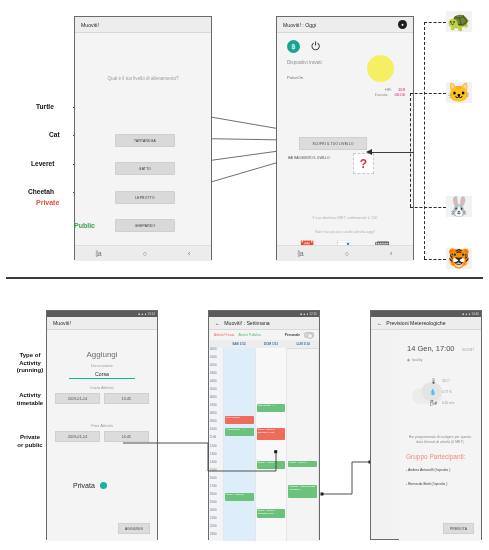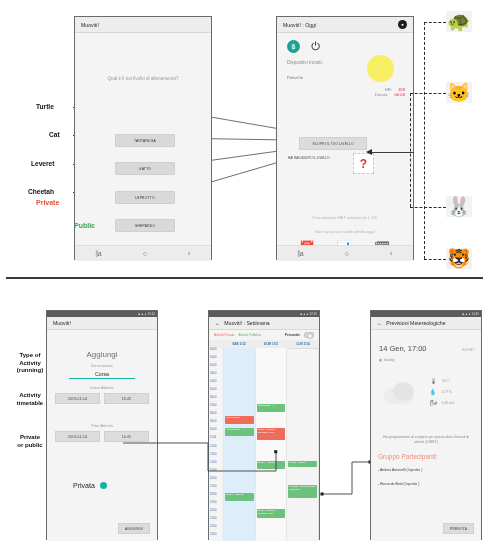--- a/index.html
+++ b/index.html
@@ -113,21 +113,21 @@
   .col.alt{background:#f8f8f8;}
   .ev{position:absolute;left:1px;right:1px;border-radius:1px;padding:1px;box-sizing:border-box;
       font-size:2.5px;line-height:1.15;color:#ffffff;overflow:hidden;}
   .ev.red{background:#ef6b5a;}
   .ev.green{background:#6cc27c;}
   .tagPriv{position:absolute;left:36px;top:199px;font-size:7px;font-weight:bold;color:#e0503c;}
   .tagPub{position:absolute;left:74px;top:222px;font-size:7px;font-weight:bold;color:#3aa354;}
 
   #ph-weather{left:370px;top:310px;width:112px;height:230px;}
   #ph-weather .appbar{height:12px;}
-  #ph-weather .body{height:211px;}
+  #ph-weather .body{height:211px;margin-left:28px;}
   .w-date{position:absolute;left:8px;top:14px;font-size:7.5px;color:#4c4c4c;}
   .w-tz{position:absolute;right:7px;top:18px;font-size:3px;color:#a8a8a8;}
   .w-loc{position:absolute;left:8px;top:28px;font-size:3.4px;color:#8d8d8d;display:flex;align-items:center;gap:2px;}
   .cloud{position:absolute;left:13px;top:52px;width:36px;height:22px;}
   .cloud .c1{position:absolute;left:0;bottom:0;width:30px;height:16px;border-radius:9px;background:#ececec;}
   .cloud .c2{position:absolute;left:9px;top:0;width:21px;height:19px;border-radius:50%;background:#e4e4e4;}
   .wmetrics{position:absolute;right:8px;top:48px;width:44px;}
   .wmetrics .m{display:flex;align-items:center;gap:4px;margin-bottom:5px;}
   .wmetrics .mi{width:9px;text-align:center;font-size:6px;color:#4a4a4a;line-height:1;}
   .wmetrics .mv{font-size:3.2px;color:#9a9a9a;}

